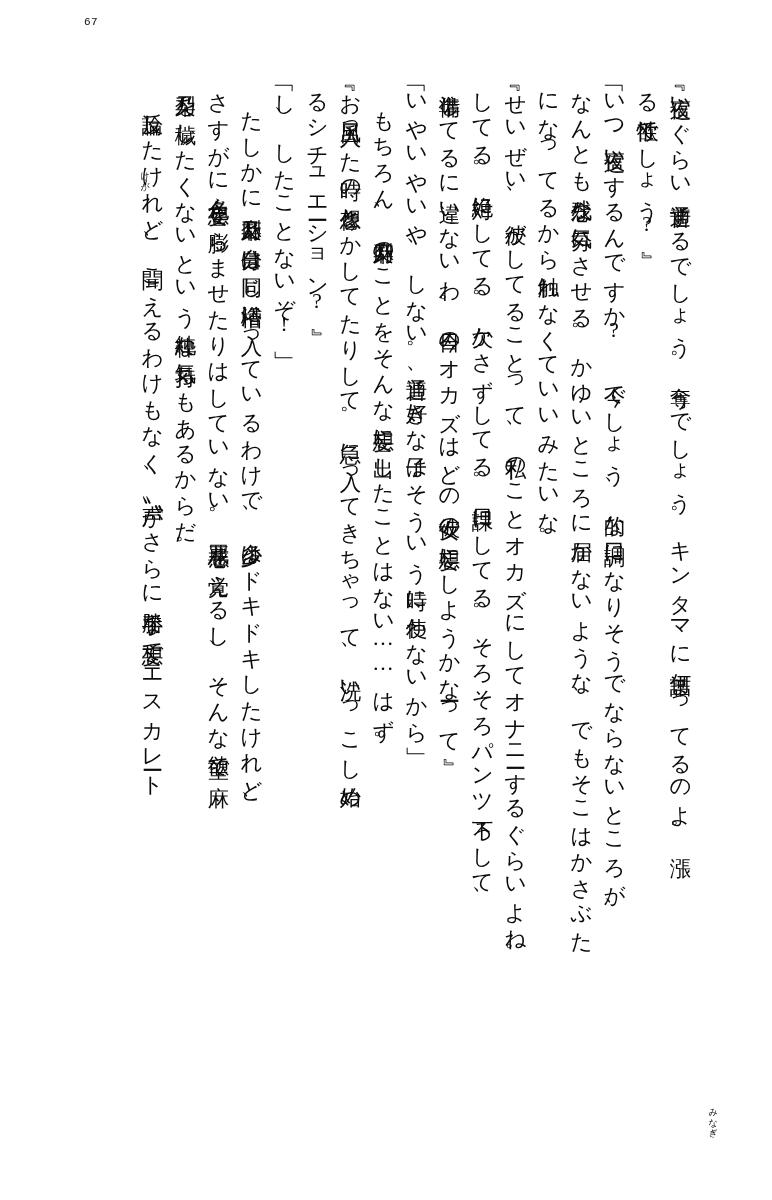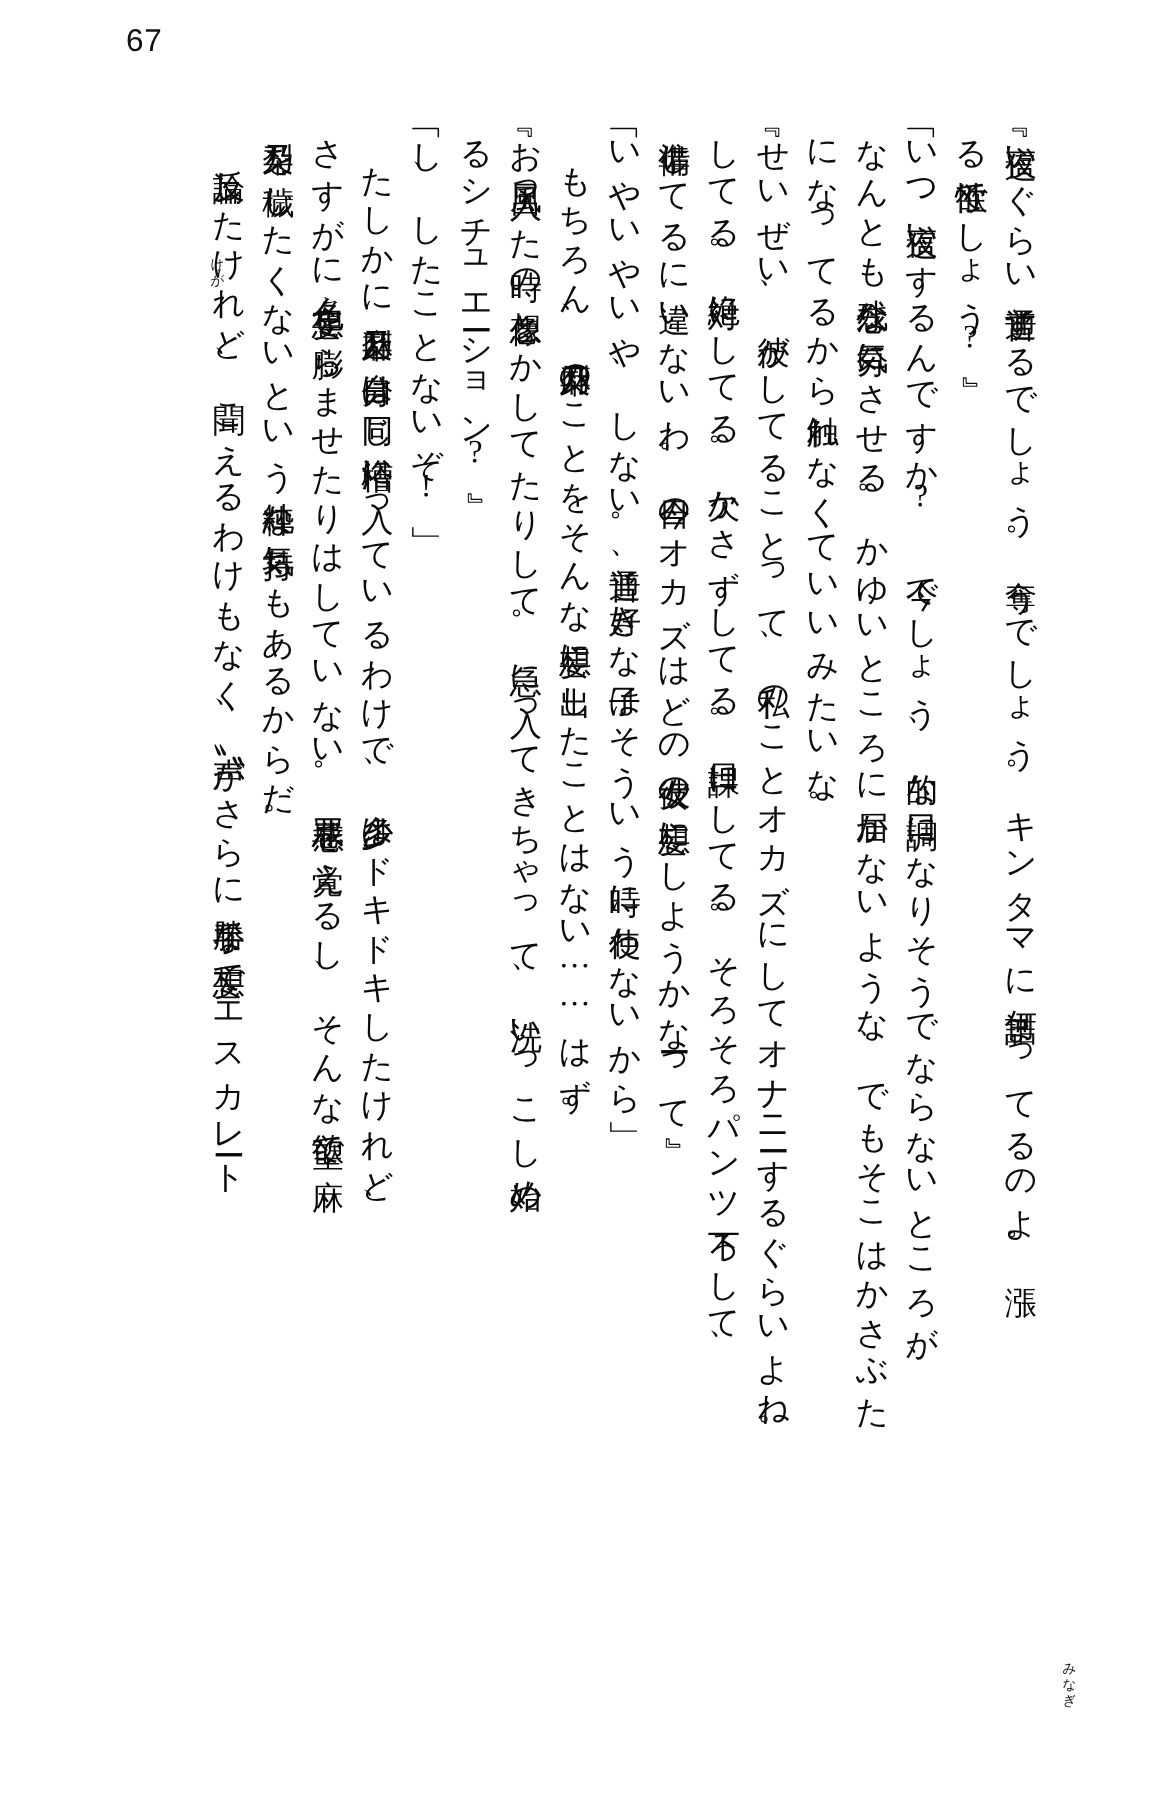--- a/index.html
+++ b/index.html
@@ -13,24 +13,24 @@
     height: 1200px;
     background: #ffffff;
     overflow: hidden;
     font-family: "Liberation Serif", "DejaVu Serif", serif;
     color: #0a0a0a;
   }
   .page-number {
     position: absolute;
     top: 16px;
     left: 84px;
-    font-size: 21px;
+    font-size: 11px;
     letter-spacing: 0.5px;
     color: #111;
-    font-family: Liberation Sans, sans-serif;
+    font-family: Liberation Mono, monospace;
   }
   .text-block {
     position: absolute;
     top: 78px;
     left: 54px;
     width: 636px;
     height: 1090px;
     display: flex;
     flex-direction: row-reverse;
     justify-content: flex-start;

